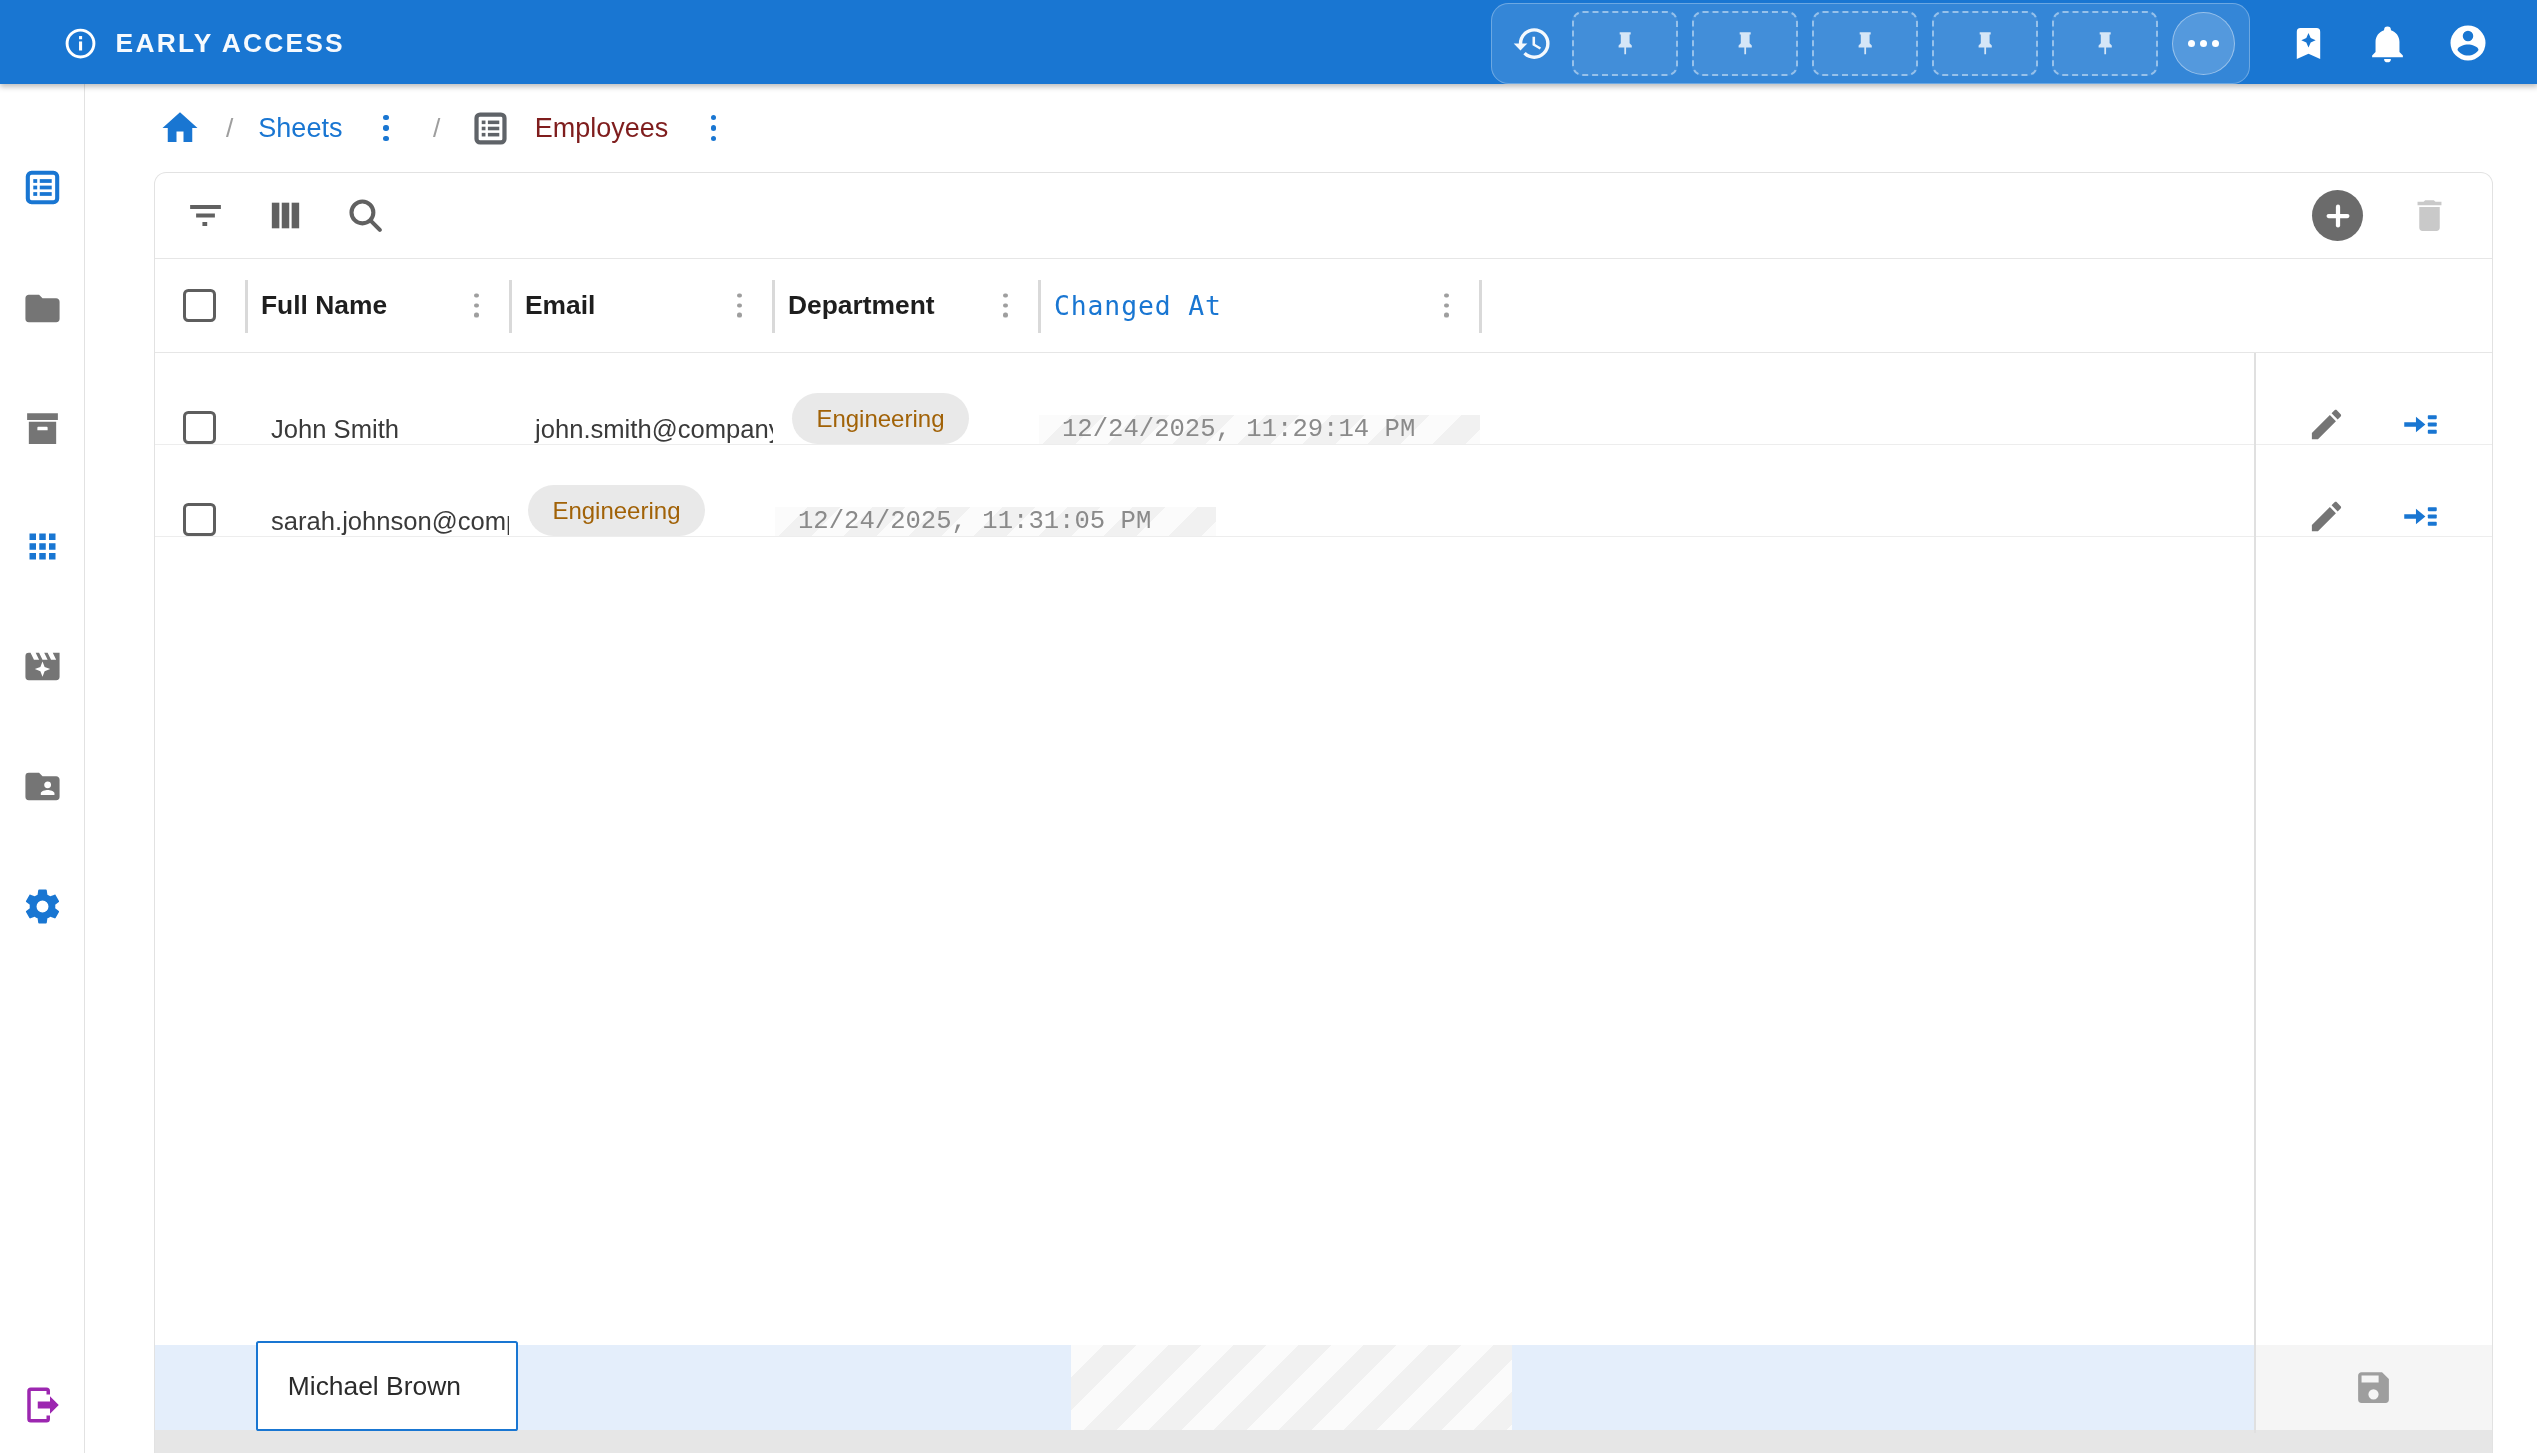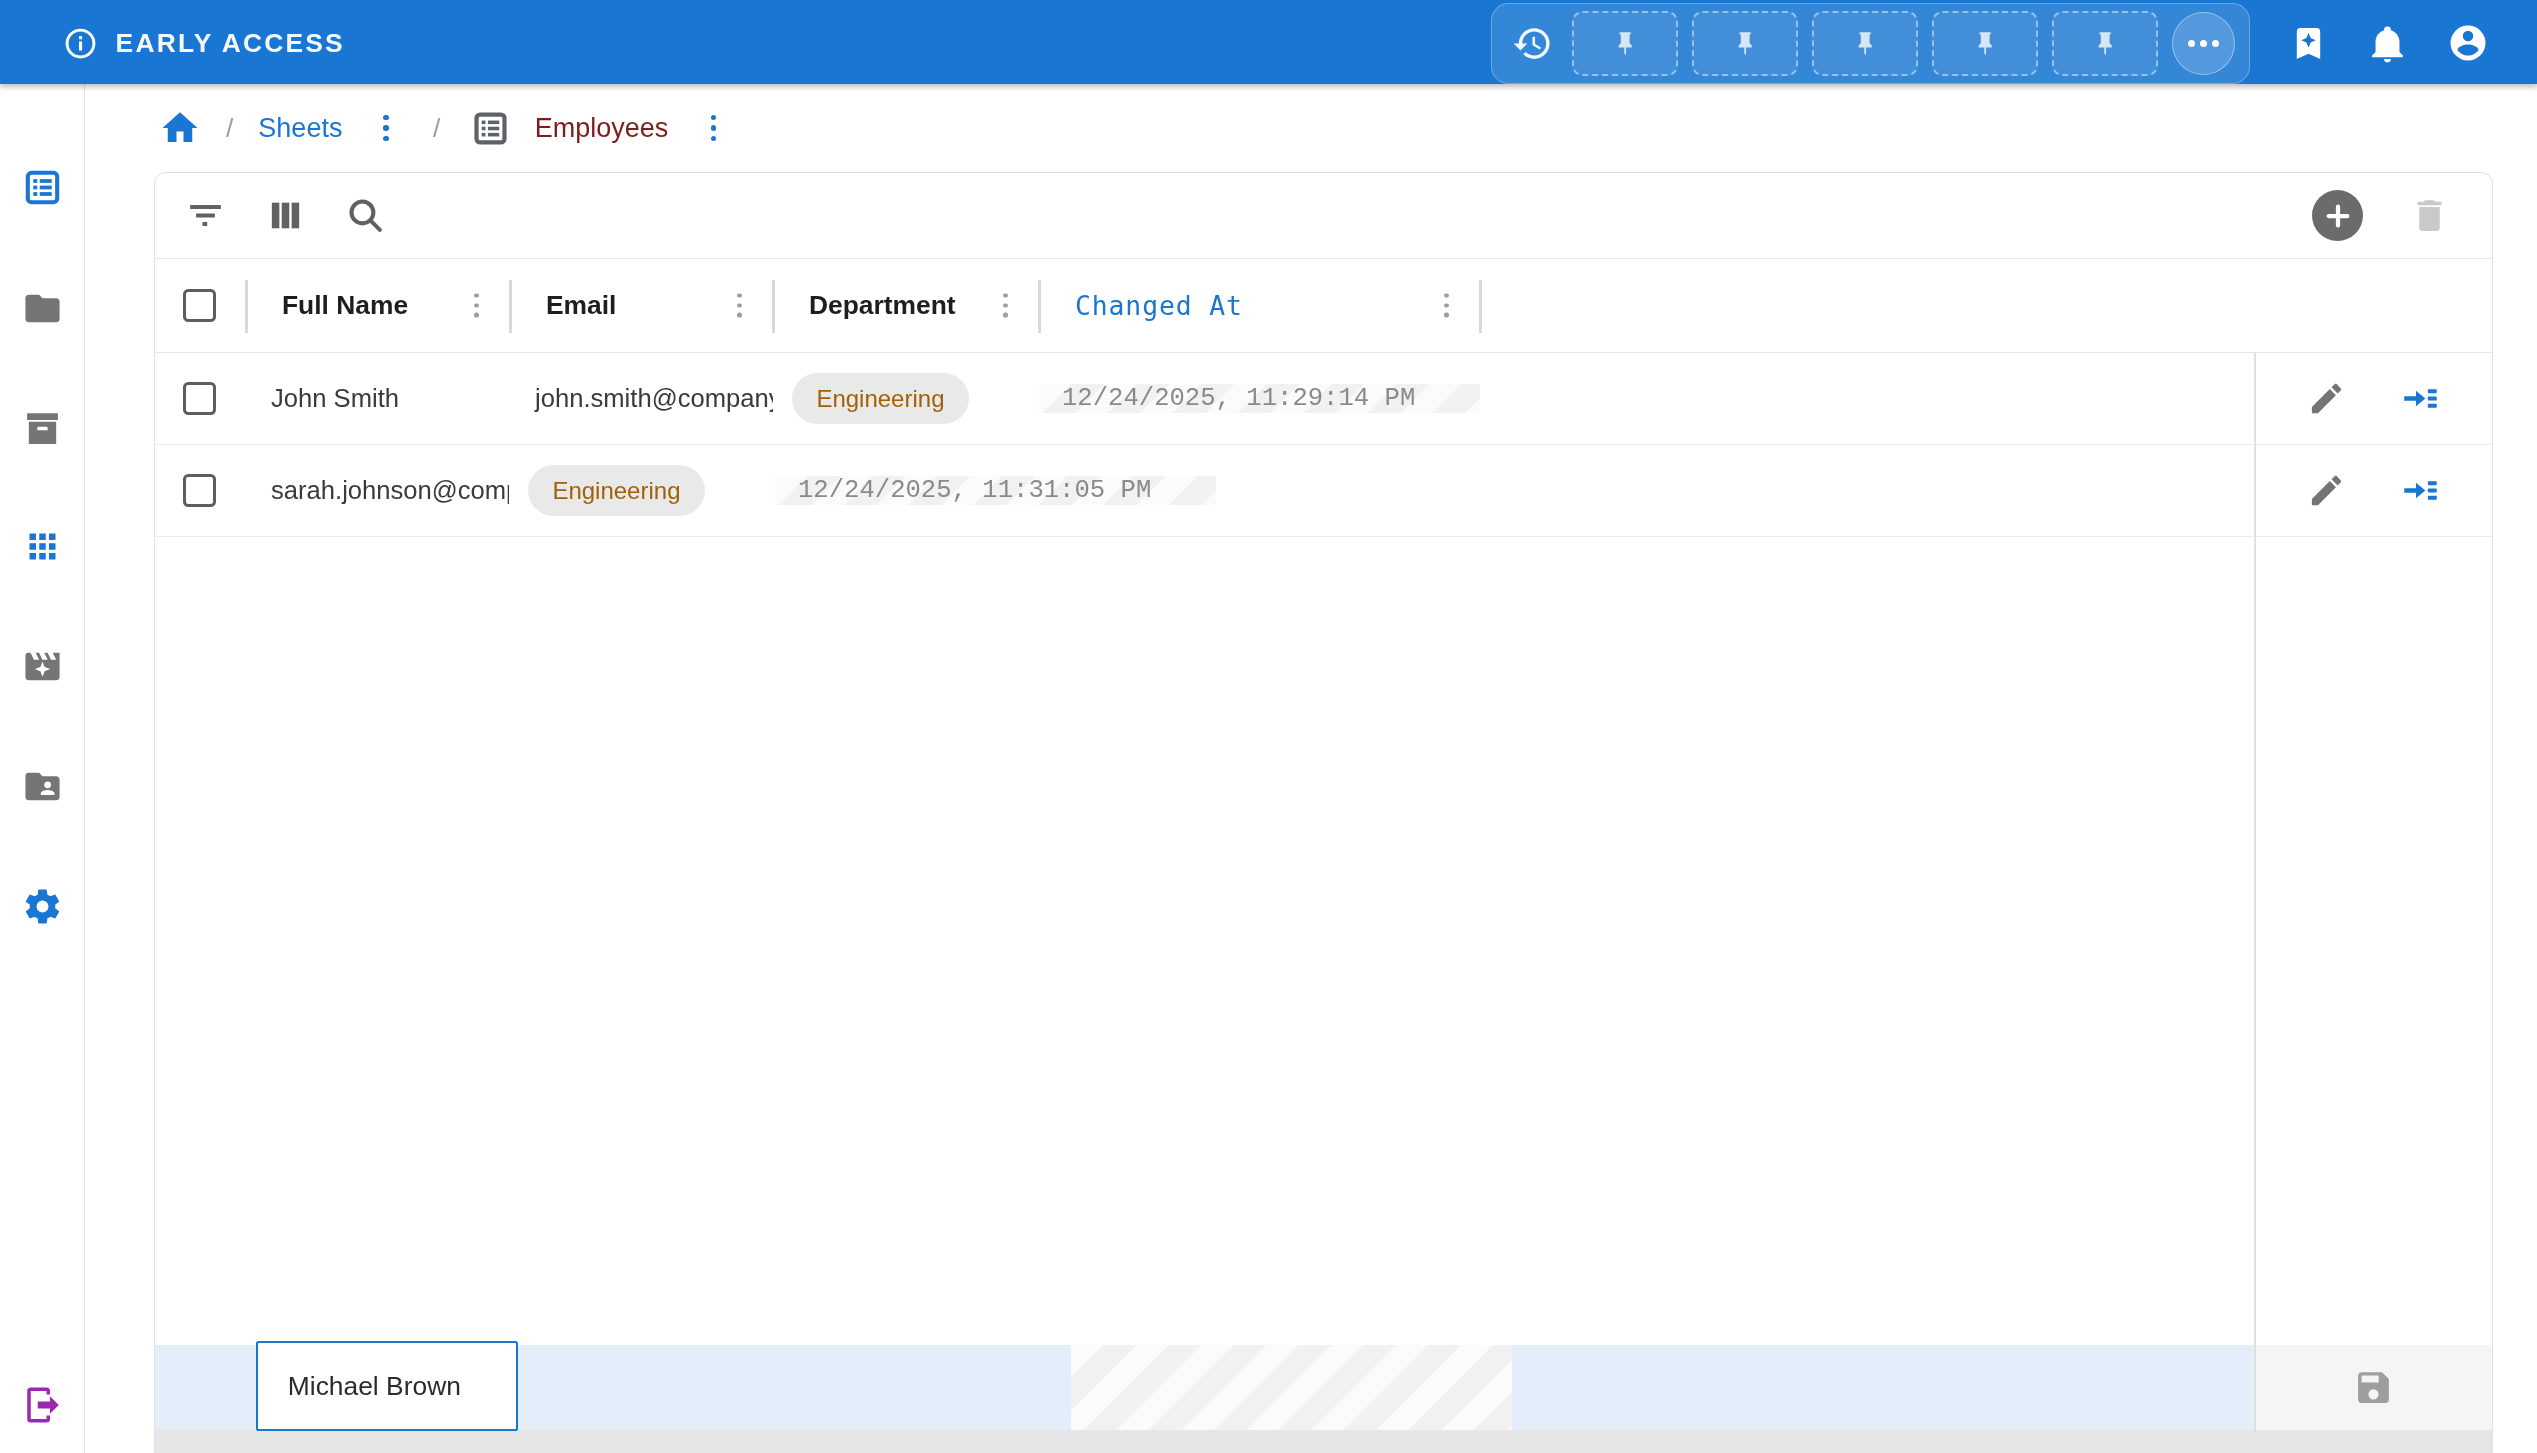--- a/index.html
+++ b/index.html
@@ -52,30 +52,30 @@
   .hdr{height:95px;flex:none;display:flex;align-items:stretch;
     border-top:1.8px solid #e6e6e6;border-bottom:1.8px solid #e6e6e6;}
   .c-check{width:91px;flex:none;display:flex;align-items:center;}
   .c-name{width:264px;flex:none;display:flex;align-items:center;position:relative;}
   .c-email{width:263px;flex:none;display:flex;align-items:center;position:relative;}
   .c-dept{width:266px;flex:none;display:flex;align-items:center;position:relative;}
   .c-changed{width:441px;flex:none;display:flex;align-items:center;position:relative;}
   .c-fill{flex:1;}
   .c-act{width:237px;flex:none;display:flex;align-items:center;justify-content:center;gap:55px;}
   .hdr .c-check{position:relative;}
-  .hdr-label{font-size:26.4px;font-weight:700;color:#1e1e1e;padding-left:36px;white-space:nowrap;}
+  .hdr-label{font-size:26.4px;font-weight:700;color:#1e1e1e;padding-left:15px;white-space:nowrap;}
   .hdr-label.mono{font-family:"DejaVu Sans Mono",monospace;font-weight:500;color:#1976d2;letter-spacing:0.9px;}
   .hdr-kebab{position:absolute;right:28px;top:50%;transform:translateY(-50%);}
   .col-divider{position:absolute;right:-1.8px;top:21px;height:53px;width:2.6px;background:#d9d9d9;}
 
   .checkbox{width:33px;height:33px;border:3.1px solid #5e5e5e;border-radius:5.3px;
     margin-left:28px;background:#ffffff;cursor:pointer;}
 
   .grid-body{flex:1;display:flex;flex-direction:column;position:relative;}
-  .row{height:92px;flex:none;display:flex;align-items:center;border-bottom:1.8px solid #ededed;}
+  .row{height:92px;flex:none;display:flex;align-items:flex-end;border-bottom:1.8px solid #ededed;}
   .cell-text{font-size:25.6px;color:#3a3a3a;padding-left:25px;white-space:nowrap;overflow:hidden;}
   .chip{display:inline-block;background:#e9e9e9;border-radius:26.4px;padding:11.5px 24px;
     font-size:24px;color:#a16207;margin-left:19.4px;white-space:nowrap;}
   .striped{background:repeating-linear-gradient(135deg,#fbfbfb 0 23px,#f1f1f1 23px 46px);font-family:Liberation Mono, monospace;}
   .changed-text{font-size:25.6px;color:#8a8a8a;padding-left:23px;white-space:nowrap;}
   .body-filler{flex:1;background:#ffffff;}
 
   .vline{position:absolute;left:2099px;top:0;width:1.8px;height:1080px;background:#e0e0e0;z-index:5;}
 
   .new-row{height:85px;flex:none;display:flex;align-items:stretch;background:#e4eefb;position:relative;gap:8px;}

